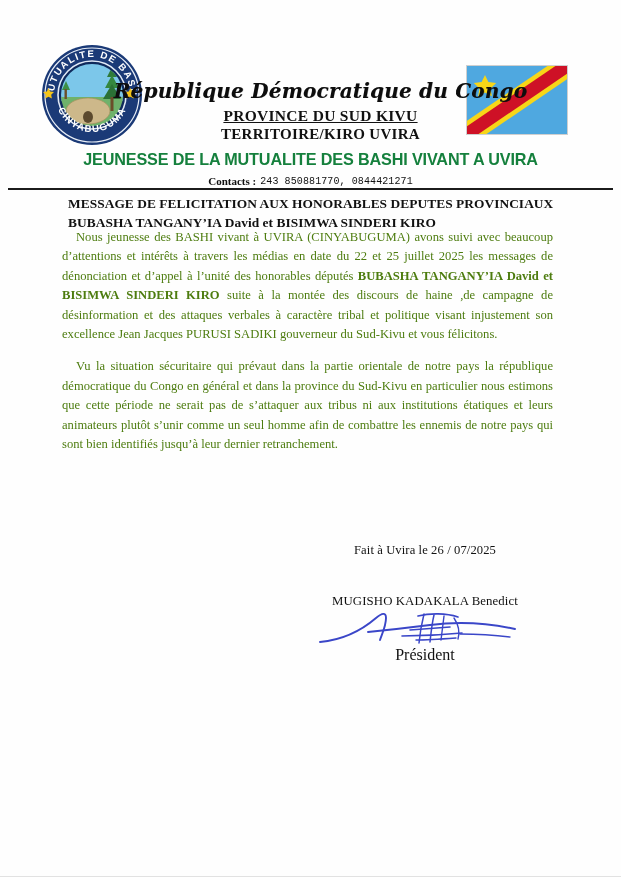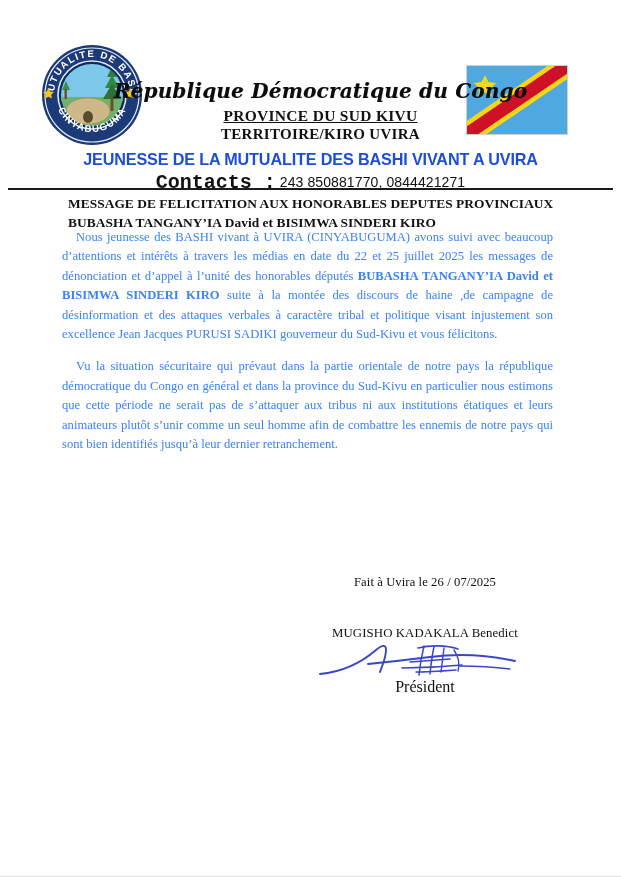--- a/index.html
+++ b/index.html
@@ -78,39 +78,39 @@
   .line-jeunesse {
     position: absolute;
     left: 0;
     right: 0;
     top: 150px;
     text-align: center;
     font-family: "Liberation Sans", sans-serif;
     font-weight: 700;
     font-size: 16.2px;
     letter-spacing: -0.15px;
-    color: #1d4ed8;
+    color: #15803d;
   }
   .contacts-row {
     position: absolute;
     left: 0;
     right: 0;
     top: 171px;
     text-align: center;
     white-space: nowrap;
   }
   .contacts-label {
+    font-family: Liberation Serif, serif;
+    font-weight: 700;
+    font-size: 11px;
+    margin-top: 34px;
+  }
+  .contacts-value {
     font-family: Liberation Mono, monospace;
-    font-weight: 700;
-    font-size: 20px;
-    margin-top: 34px;
-  }
-  .contacts-value {
-    font-family: Liberation Sans, sans-serif;
-    font-size: 14px;
+    font-size: 10px;
     letter-spacing: 0.1px;
     position: relative;
     top: -1px;
   }
   .rule {
     position: absolute;
     left: 8px;
     right: 8px;
     top: 188px;
     height: 2.2px;
@@ -137,33 +137,32 @@
     right: 68px;
     top: 228px;
   }
   .para {
     font-family: "Liberation Serif", serif;
     font-size: 12.6px;
     line-height: 1.54;
     text-align: justify;
     text-justify: inter-word;
     margin: 0 0 13px 0;
-    color: #3b82f6;
+    color: #4d7c0f;
   }
   .para.indent-1 { text-indent: 14px; }
   .para b { font-weight: 700; }
 
   
   .sig-block {
     position: absolute;
     left: 290px;
     width: 270px;
     top: 543px;
     text-align: center;
-    margin-top: 32px;
   }
   .sig-date {
     font-family: "Liberation Serif", serif;
     font-size: 12.6px;
     margin-bottom: 36px;
     letter-spacing: 0.1px;
   }
   .sig-name {
     font-family: Liberation Serif, serif;
     font-size: 12.8px;

